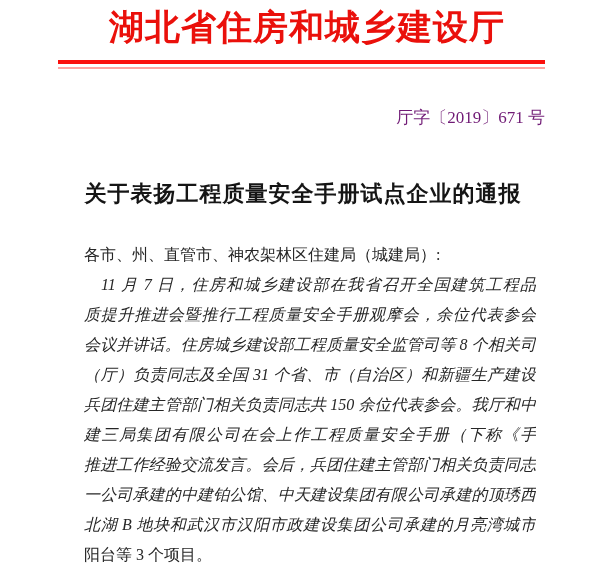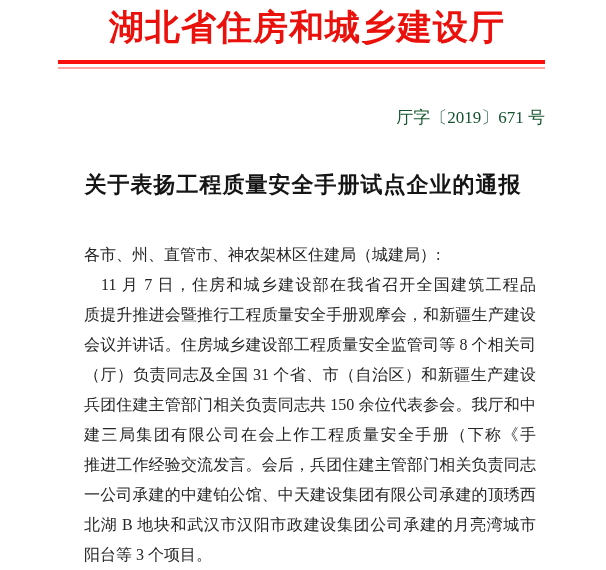--- a/index.html
+++ b/index.html
@@ -32,30 +32,30 @@
   }
   .rule-thick { height: 4px; background: #fb0f0c; }
   .rule-thin  { height: 2px; background: #ffa3a1; margin-top: 3px; }
   .doc-number {
     position: absolute;
     top: 106px;
     left: 0;
     right: 61px;
     text-align: right;
     font-size: 17px;
-    color: #14532d;
+    color: #701a75;
     white-space: nowrap;
     margin-left: 20px;
   }
   .doc-title {
     position: absolute;
     top: 167px;
     left: 0;
     right: 0;
-    margin: 3px;
+    margin: 12px;
     text-align: center;
     font-size: 22px;
     font-weight: bold;
     letter-spacing: 1px;
     color: #151515;
     white-space: nowrap;
   }
   .body-block {
     position: absolute;
     top: 240px;
@@ -68,20 +68,21 @@
     height: 30px;
     line-height: 30px;
     white-space: nowrap;
   }
   .line.full {
     white-space: normal;
     text-align: justify;
     text-align-last: justify;
     text-justify: inter-character;
     overflow: hidden;
+    font-style: italic;
   }
   .line.first { text-indent: 17px; }
   .line.last  { text-align: right; text-align-last: left; }
 </style>
 </head>
 <body>
 
 <div class="page">
 
   <div class="agency">湖北省住房和城乡建设厅</div>
@@ -92,21 +93,21 @@
   </div>
 
   <div class="doc-number">厅字〔2019〕671 号</div>
 
   <h1 class="doc-title">关于表扬工程质量安全手册试点企业的通报</h1>
 
   <div class="body-block">
     <div class="line salutation">各市、州、直管市、神农架林区住建局（城建局）:</div>
 
     <div class="line full first">11 月 7 日，住房和城乡建设部在我省召开全国建筑工程品</div>
-    <div class="line full">质提升推进会暨推行工程质量安全手册观摩会，和新疆生产建设</div>
+    <div class="line full">质提升推进会暨推行工程质量安全手册观摩会，余位代表参会</div>
     <div class="line full">会议并讲话。住房城乡建设部工程质量安全监管司等 8 个相关司</div>
     <div class="line full">（厅）负责同志及全国 31 个省、市（自治区）和新疆生产建设</div>
     <div class="line full">兵团住建主管部门相关负责同志共 150 余位代表参会。我厅和中</div>
     <div class="line full">建三局集团有限公司在会上作工程质量安全手册（下称《手册》）</div>
     <div class="line full">推进工作经验交流发言。会后，兵团住建主管部门相关负责同志共</div>
     <div class="line full">一公司承建的中建铂公馆、中天建设集团有限公司承建的顶琇西</div>
     <div class="line full">北湖 B 地块和武汉市汉阳市政建设集团公司承建的月亮湾城市</div>
     <div class="line last">阳台等 3 个项目。</div>
   </div>
 

